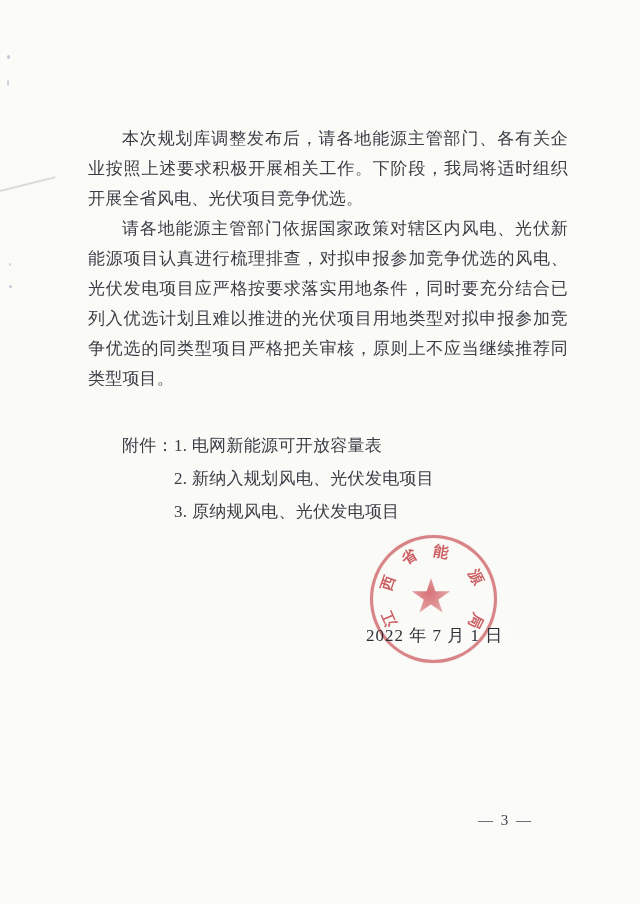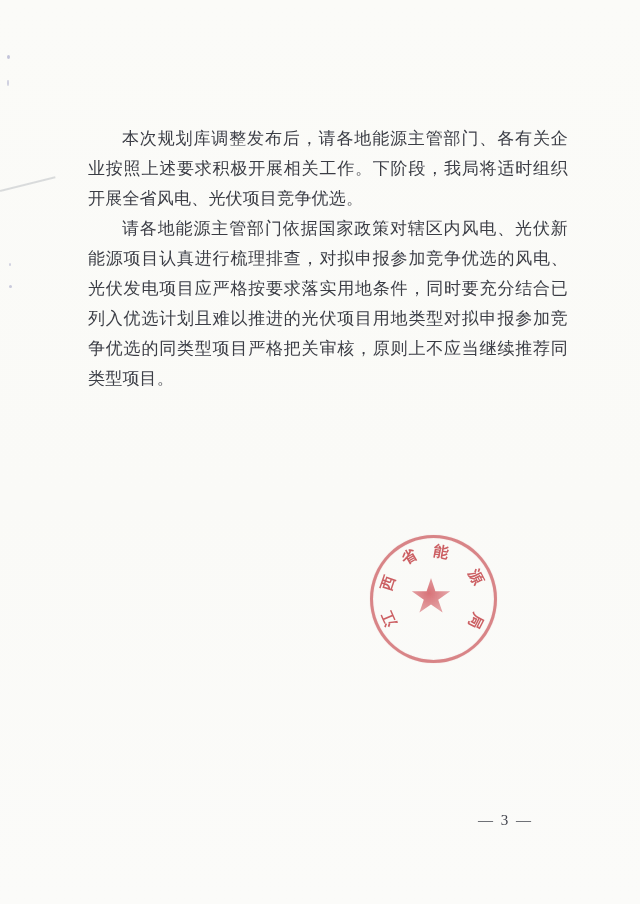--- a/index.html
+++ b/index.html
@@ -128,32 +128,38 @@
 </head>
 <body>
 
 <div class="page">
 
   <div class="body-text">
     <p>本次规划库调整发布后，请各地能源主管部门、各有关企业按照上述要求积极开展相关工作。下阶段，我局将适时组织开展全省风电、光伏项目竞争优选。</p>
     <p>请各地能源主管部门依据国家政策对辖区内风电、光伏新能源项目认真进行梳理排查，对拟申报参加竞争优选的风电、光伏发电项目应严格按要求落实用地条件，同时要充分结合已列入优选计划且难以推进的光伏项目用地类型对拟申报参加竞争优选的同类型项目严格把关审核，原则上不应当继续推荐同类型项目。</p>
   </div>
 
+  <div class="attachments">
+    <div class="att-row"><span class="att-label">附件：</span><span>1. 电网新能源可开放容量表</span></div>
+    <div class="att-row indent"><span>2. 新纳入规划风电、光伏发电项目</span></div>
+    <div class="att-row indent"><span>3. 原纳规风电、光伏发电项目</span></div>
+  </div>
 
   <div class="seal">
     <div class="seal-ring"></div>
     <div class="seal-star"></div>
     <span class="seal-char c0">江</span>
     <span class="seal-char c1">西</span>
     <span class="seal-char c2">省</span>
     <span class="seal-char c3">能</span>
     <span class="seal-char c4">源</span>
     <span class="seal-char c5">局</span>
   </div>
 
+  <div class="doc-date">2022 年 7 月 1 日</div>
 
   <div class="page-number">— 3 —</div>
 
   <div class="artifact speck1"></div>
   <div class="artifact speck2"></div>
   <div class="artifact speck3"></div>
   <div class="artifact speck4"></div>
   <div class="artifact streak"></div>
 
 </div>

